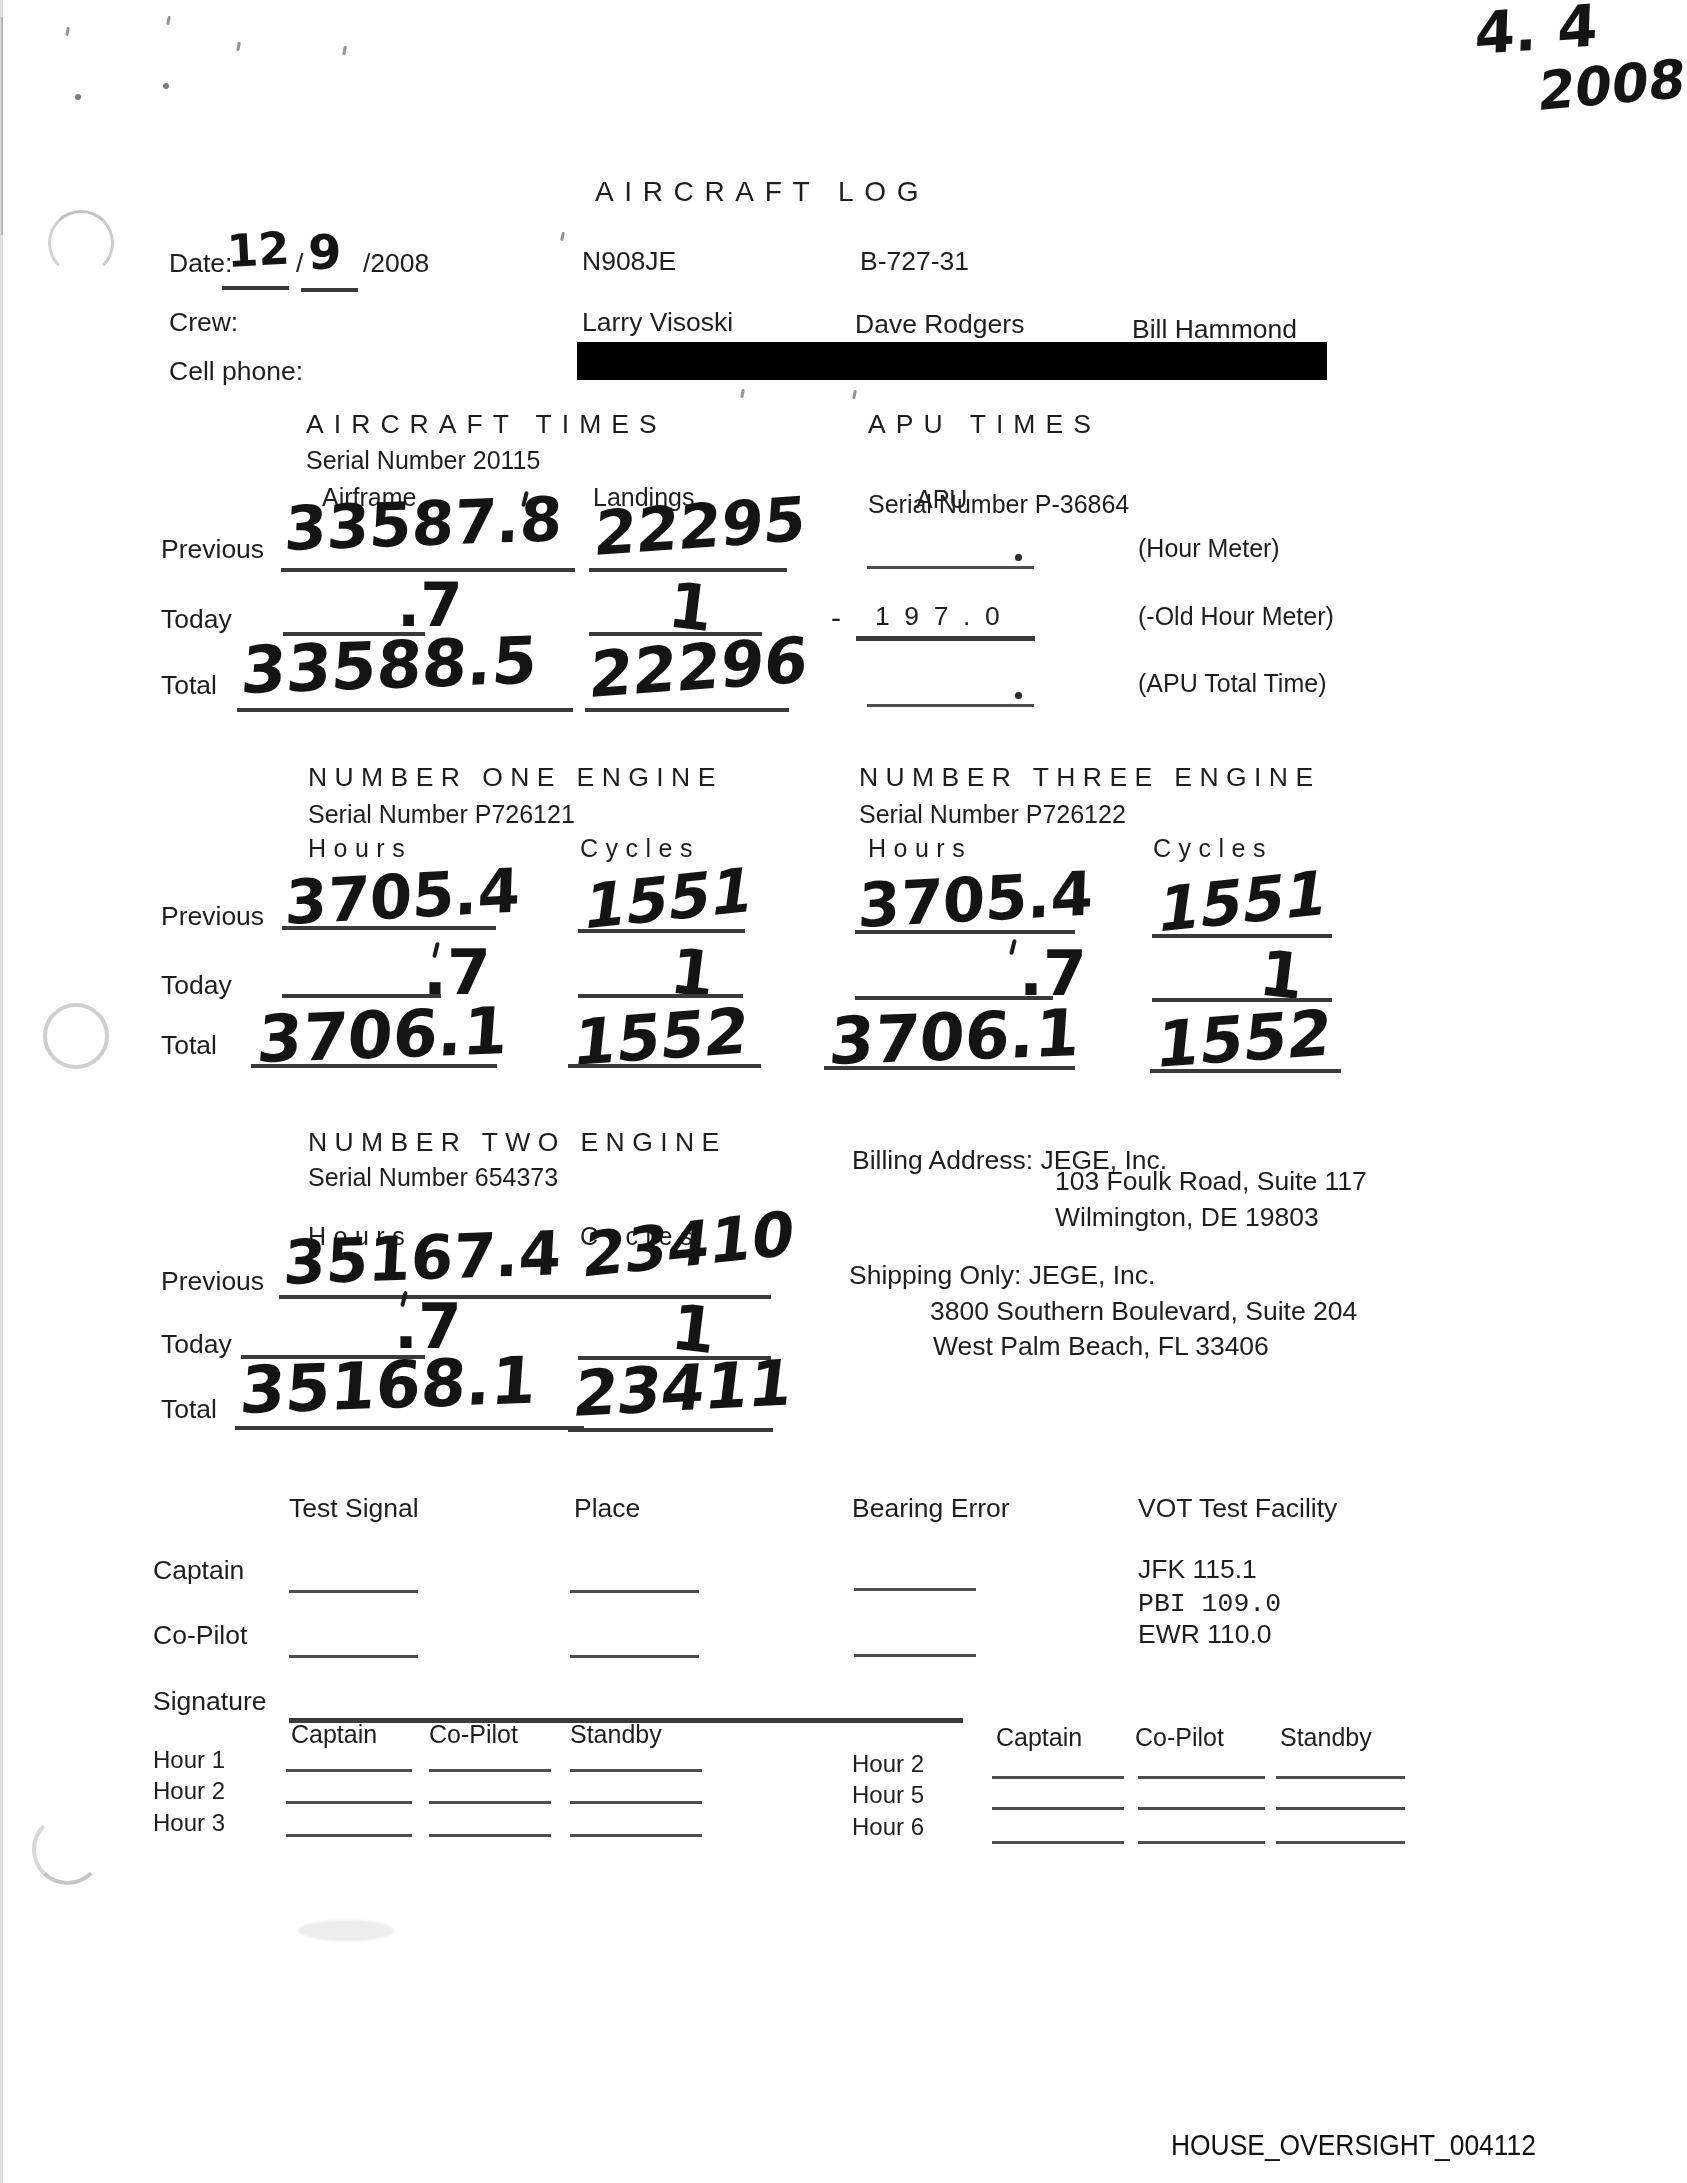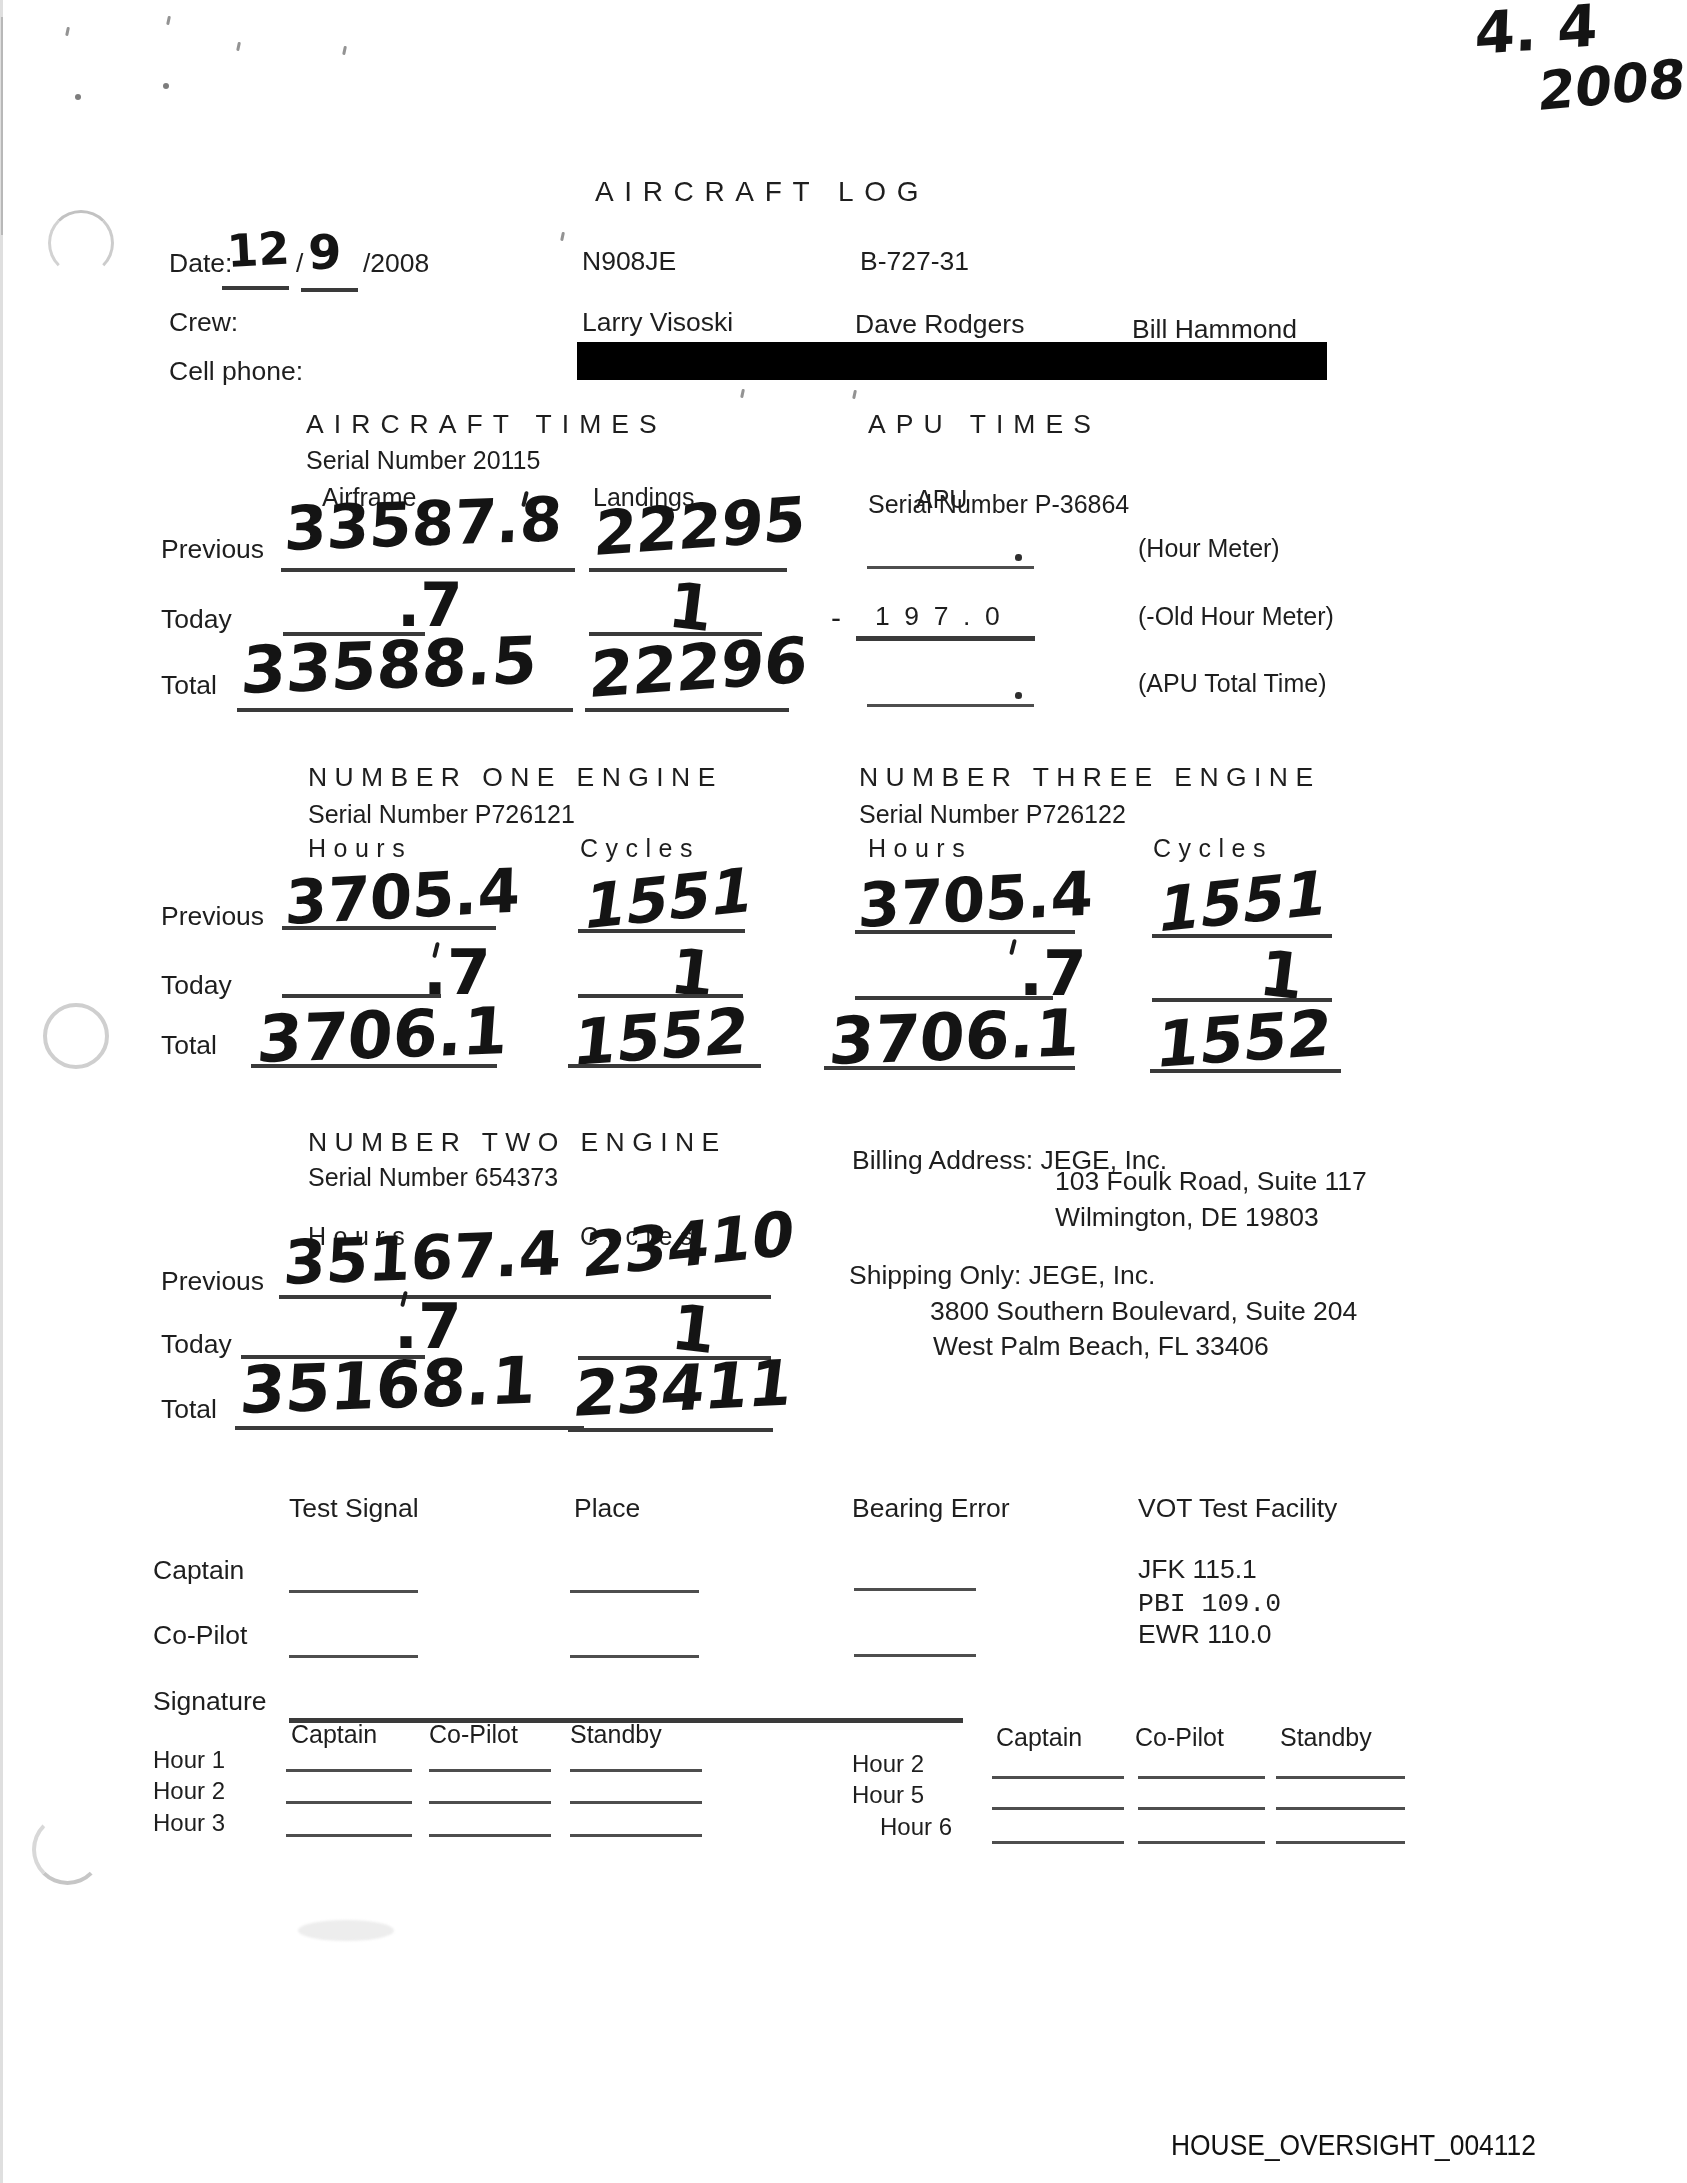--- a/index.html
+++ b/index.html
@@ -224,21 +224,21 @@
   <div class="bln" style="left:570px;top:1769px;width:132px;"></div>
   <div class="bln" style="left:286px;top:1801px;width:126px;"></div>
   <div class="bln" style="left:429px;top:1801px;width:122px;"></div>
   <div class="bln" style="left:570px;top:1801px;width:132px;"></div>
   <div class="bln" style="left:286px;top:1834px;width:126px;"></div>
   <div class="bln" style="left:429px;top:1834px;width:122px;"></div>
   <div class="bln" style="left:570px;top:1834px;width:132px;"></div>
 
   <div class="t f36" style="left:852px;top:1751px;">Hour 2</div>
   <div class="t f36" style="left:852px;top:1782px;">Hour 5</div>
-  <div class="t f36" style="left:852px;top:1814px;margin-left:28px;">Hour 6</div>
+  <div class="t f36" style="left:852px;top:1814px;">Hour 6</div>
   <div class="bln" style="left:992px;top:1776px;width:132px;"></div>
   <div class="bln" style="left:1138px;top:1776px;width:127px;"></div>
   <div class="bln" style="left:1276px;top:1776px;width:129px;"></div>
   <div class="bln" style="left:992px;top:1807px;width:132px;"></div>
   <div class="bln" style="left:1138px;top:1807px;width:127px;"></div>
   <div class="bln" style="left:1276px;top:1807px;width:129px;"></div>
   <div class="bln" style="left:992px;top:1841px;width:132px;"></div>
   <div class="bln" style="left:1138px;top:1841px;width:127px;"></div>
   <div class="bln" style="left:1276px;top:1841px;width:129px;"></div>
 

